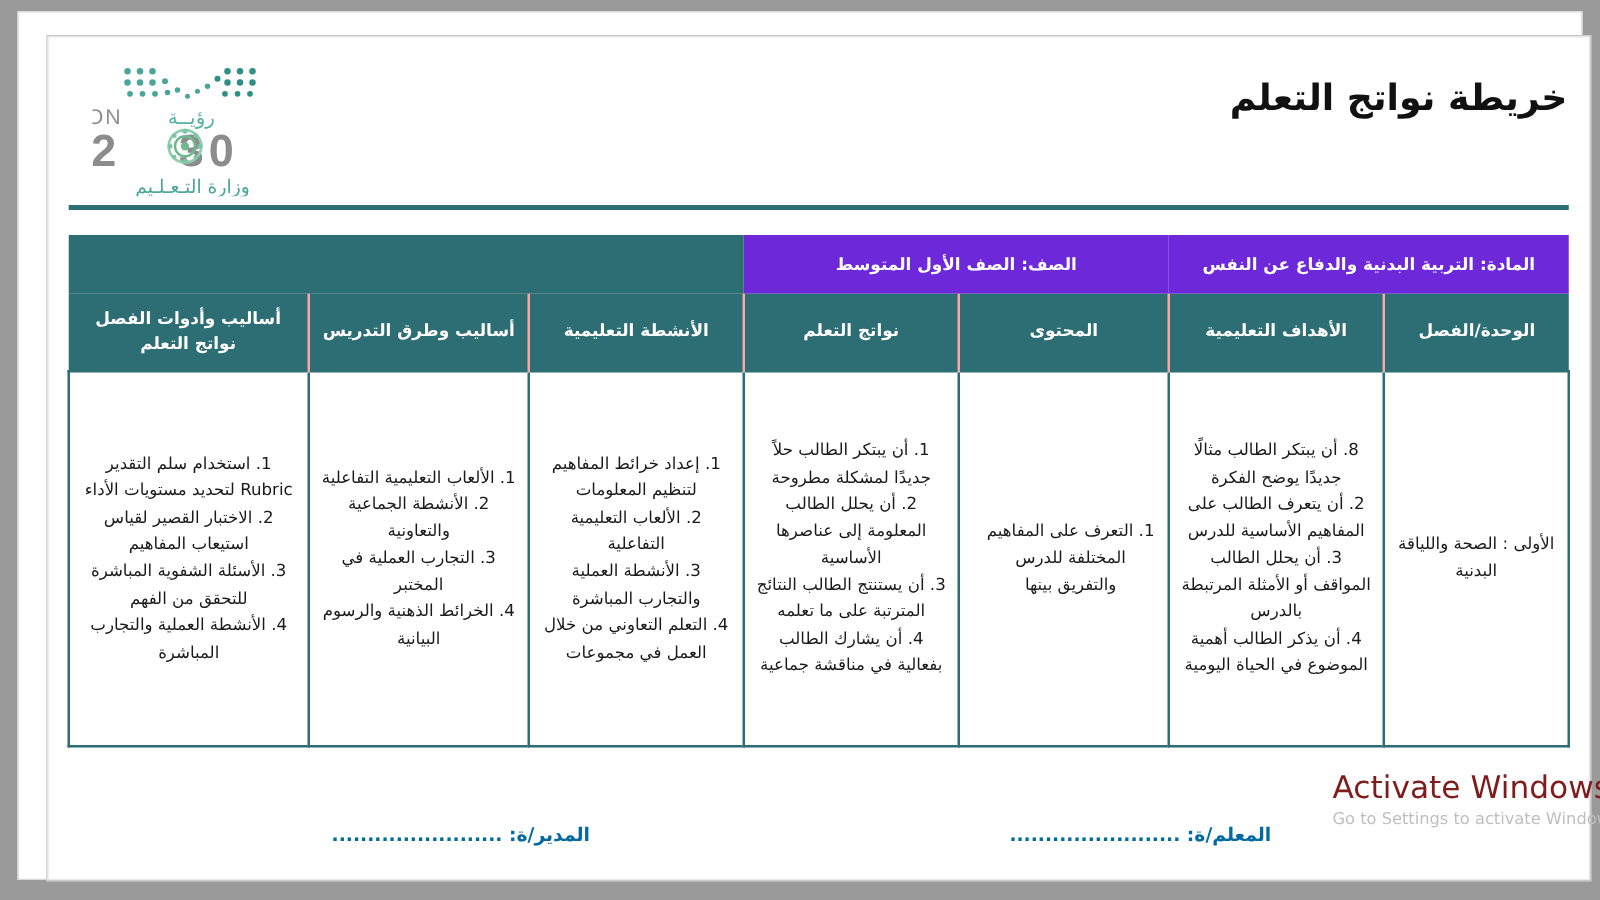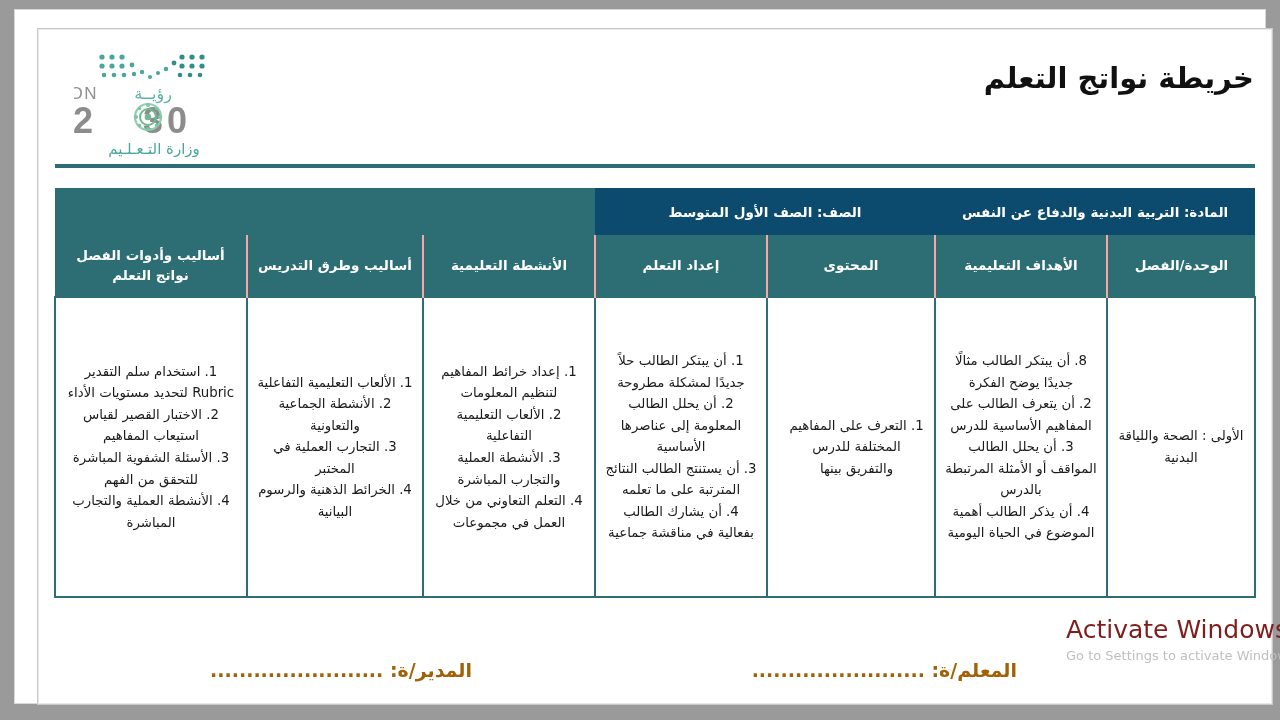--- a/index.html
+++ b/index.html
@@ -87,21 +87,21 @@
 
   table.lo-table {
     width: 100%;
     border-collapse: collapse;
     table-layout: fixed;
     direction: rtl;
   }
 
   
   .meta-row td {
-    background: #0c4a6e;
+    background: #6d28d9;
     color: #ffffff;
     font-size: 13.5px;
     font-weight: bold;
     height: 47px;
     vertical-align: middle;
     padding: 0 12px;
     border: none;
     text-align: center;
   }
   .meta-row td.meta-subject { text-align: center; }
@@ -142,23 +142,23 @@
   .footer {
     position: absolute;
     left: 0;
     right: 0;
     top: 608px;
     height: 70px;
   }
 
   .sig {
     position: absolute;
-    font-size: 19px;
+    font-size: 15px;
     font-weight: bold;
-    color: #a16207;
+    color: #0369a1;
     white-space: nowrap;
   }
   .sig-teacher { right: 255px; top: 22px; }
   .sig-principal { right: 800px; top: 22px; }
 
   
   .watermark {
     position: absolute;
     left: 1066px;
     top: 616px;
@@ -255,21 +255,21 @@
             <tr class="meta-row">
               <td colspan="2" class="meta-subject">المادة: التربية البدنية والدفاع عن النفس</td>
               <td colspan="2" class="meta-grade">الصف: الصف الأول المتوسط</td>
               <td colspan="3" class="meta-blank"></td>
             </tr>
 
             <tr class="head-row">
               <th>الوحدة/الفصل</th>
               <th>الأهداف التعليمية</th>
               <th>المحتوى</th>
-              <th>إعداد التعلم</th>
+              <th>نواتج التعلم</th>
               <th>الأنشطة التعليمية</th>
               <th>أساليب وطرق التدريس</th>
               <th>أساليب وأدوات الفصل نواتج التعلم</th>
             </tr>
           </thead>
 
           <tbody>
             <tr class="body-row">
               <td>الأولى : الصحة واللياقة البدنية</td>
               <td style="white-space: pre-line;">8. أن يبتكر الطالب مثالًا جديدًا يوضح الفكرة

